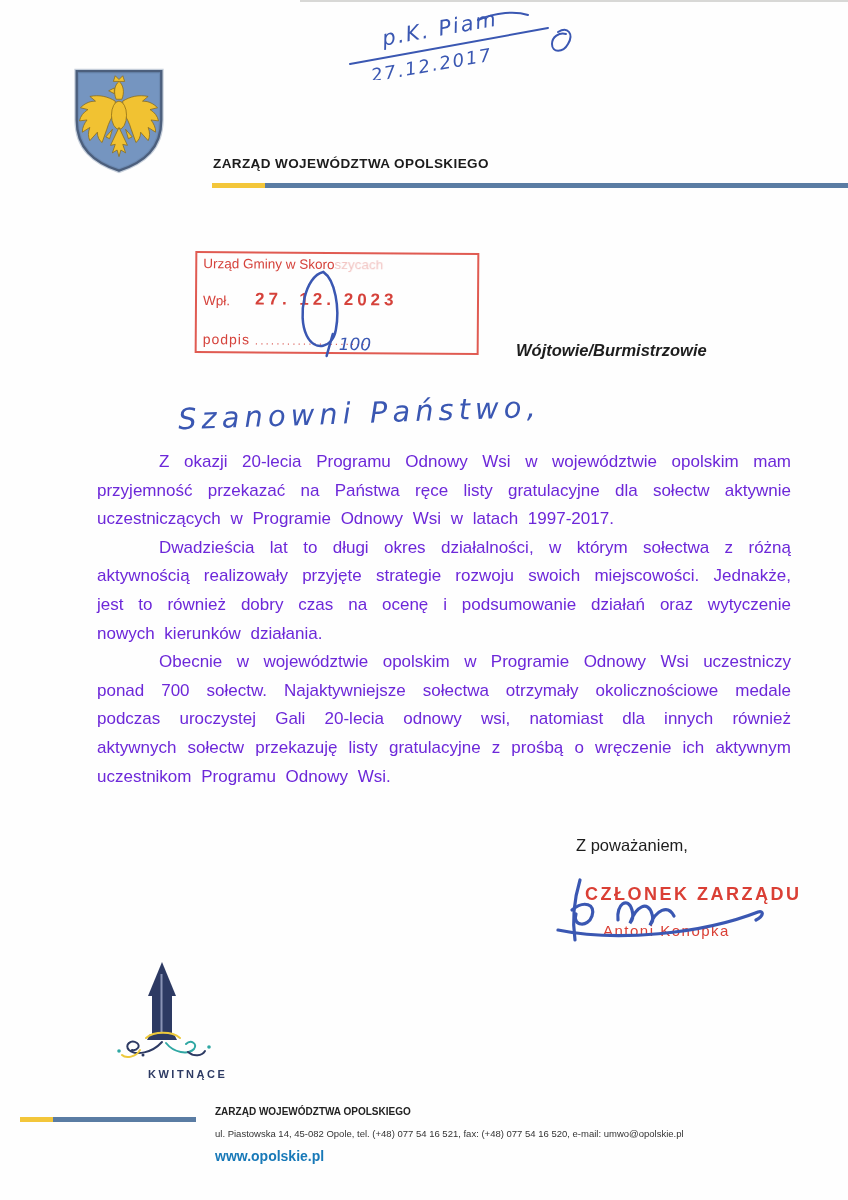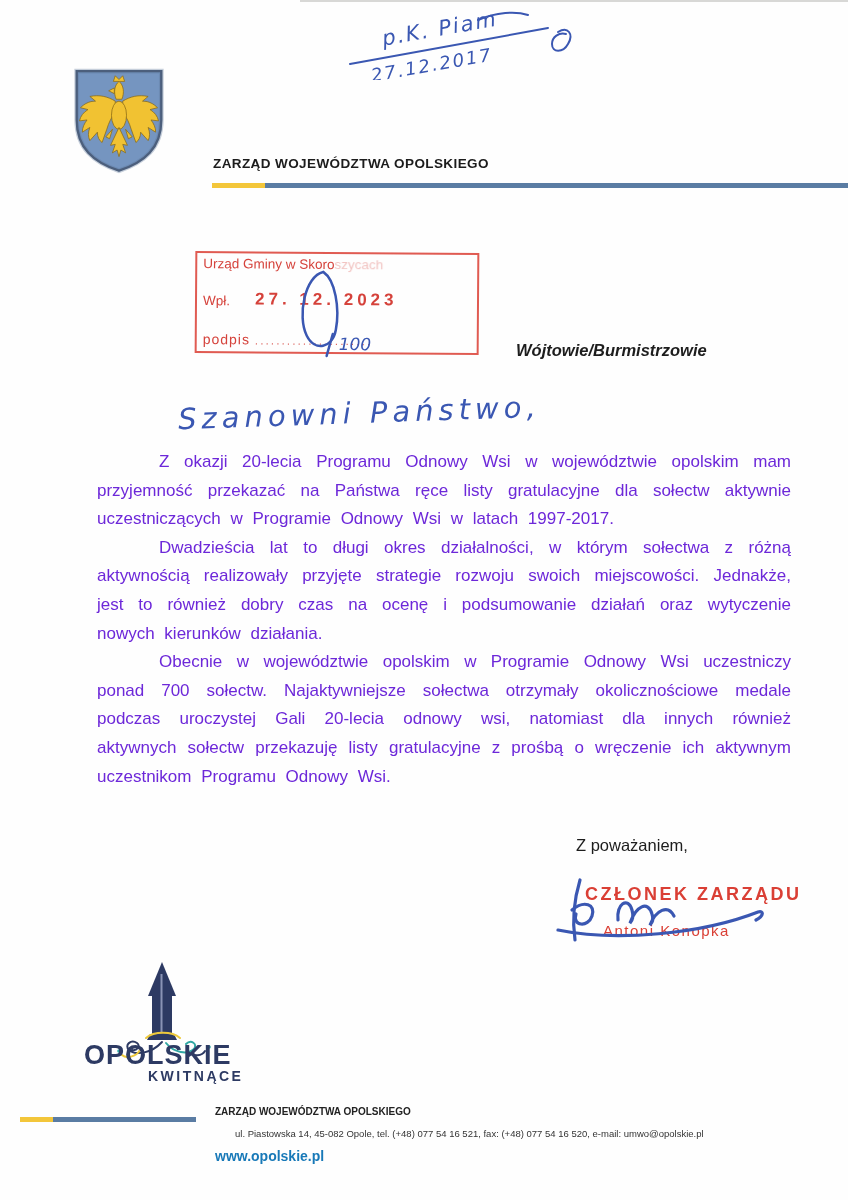--- a/index.html
+++ b/index.html
@@ -63,28 +63,28 @@
               font-weight:bold; letter-spacing:2.5px; }
   .sig-name { position:absolute; left:603px; top:922px; color:#da3f35; font-size:15px;
               letter-spacing:1.5px; }
   .sig-scribble { position:absolute; left:552px; top:872px; width:220px; height:80px; }
 
   
   .logo { position:absolute; left:80px; top:960px; width:170px; height:130px; }
   .logo svg { position:absolute; left:30px; top:0; }
   .logo-title { position:absolute; left:4px; top:80px; font-size:27px; font-weight:bold;
                 color:#2d3a63; letter-spacing:1px; }
-  .logo-sub { position:absolute; left:68px; top:108px; font-size:14px; font-weight:bold;
+  .logo-sub { position:absolute; left:68px; top:108px; font-size:11px; font-weight:bold;
               color:#2d3a63; letter-spacing:2.5px; }
 
   
   .f-rule { position:absolute; top:1117px; left:20px; width:176px; height:5px; background:#5a7ca3; }
   .f-rule .yellow { position:absolute; left:0; top:0; width:33px; height:5px; background:#f3c63a; }
   .f-org { position:absolute; left:215px; top:1106px; font-size:10px; font-weight:bold; color:#222; }
-  .f-addr { position:absolute; left:215px; top:1128px; font-size:9.5px; color:#333;margin-left:20px; }
+  .f-addr { position:absolute; left:215px; top:1128px; font-size:9.5px; color:#333; }
   .f-web { position:absolute; left:215px; top:1148px; font-size:14px; font-weight:bold; color:#1879b8; }
 </style>
 </head>
 <body>
 
 <div class="page">
 
   <div class="scan-edge"></div>
 
   <svg class="top-note" viewBox="0 0 260 78">
@@ -170,21 +170,20 @@
         <path d="M52,82 C42,93 26,96 19,90 C14,85 21,79 27,83 C31,86 27,91 22,90" stroke="#2d3a63"></path>
         <path d="M56,83 C64,93 78,95 84,89 C88,84 81,79 76,84" stroke="#2fa7a3"></path>
         <path d="M36,78 C44,71 62,71 70,78" stroke="#edc93c"></path>
         <path d="M30,90 C26,97 16,99 12,95" stroke="#edc93c"></path>
         <path d="M78,92 C84,97 92,96 95,91" stroke="#2d3a63"></path>
       </g>
       <circle cx="9" cy="91" r="1.8" fill="#2fa7a3"></circle>
       <circle cx="99" cy="87" r="1.8" fill="#2fa7a3"></circle>
       <circle cx="33" cy="95" r="1.5" fill="#2d3a63"></circle>
     </svg>
-    <div class="logo-title">OPOLSKIE</div>
     <div class="logo-sub">KWITNĄCE</div>
   </div>
 
   <div class="f-rule">
       <div class="yellow"></div>
     </div>
   <div class="f-org">ZARZĄD WOJEWÓDZTWA OPOLSKIEGO</div>
   <div class="f-addr">ul. Piastowska 14, 45-082 Opole, tel. (+48) 077 54 16 521, fax: (+48) 077 54 16 520, e-mail: umwo@opolskie.pl</div>
   <div class="f-web">www.opolskie.pl</div>
 

